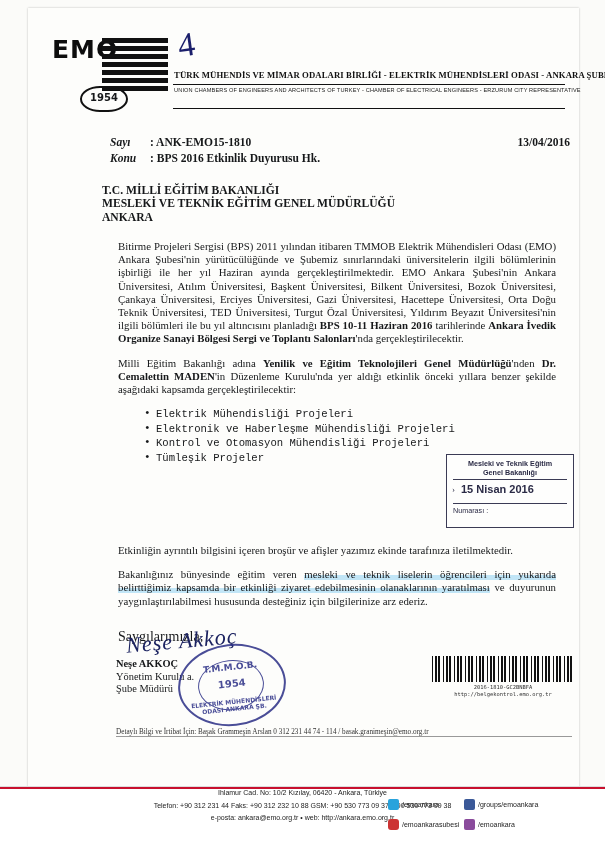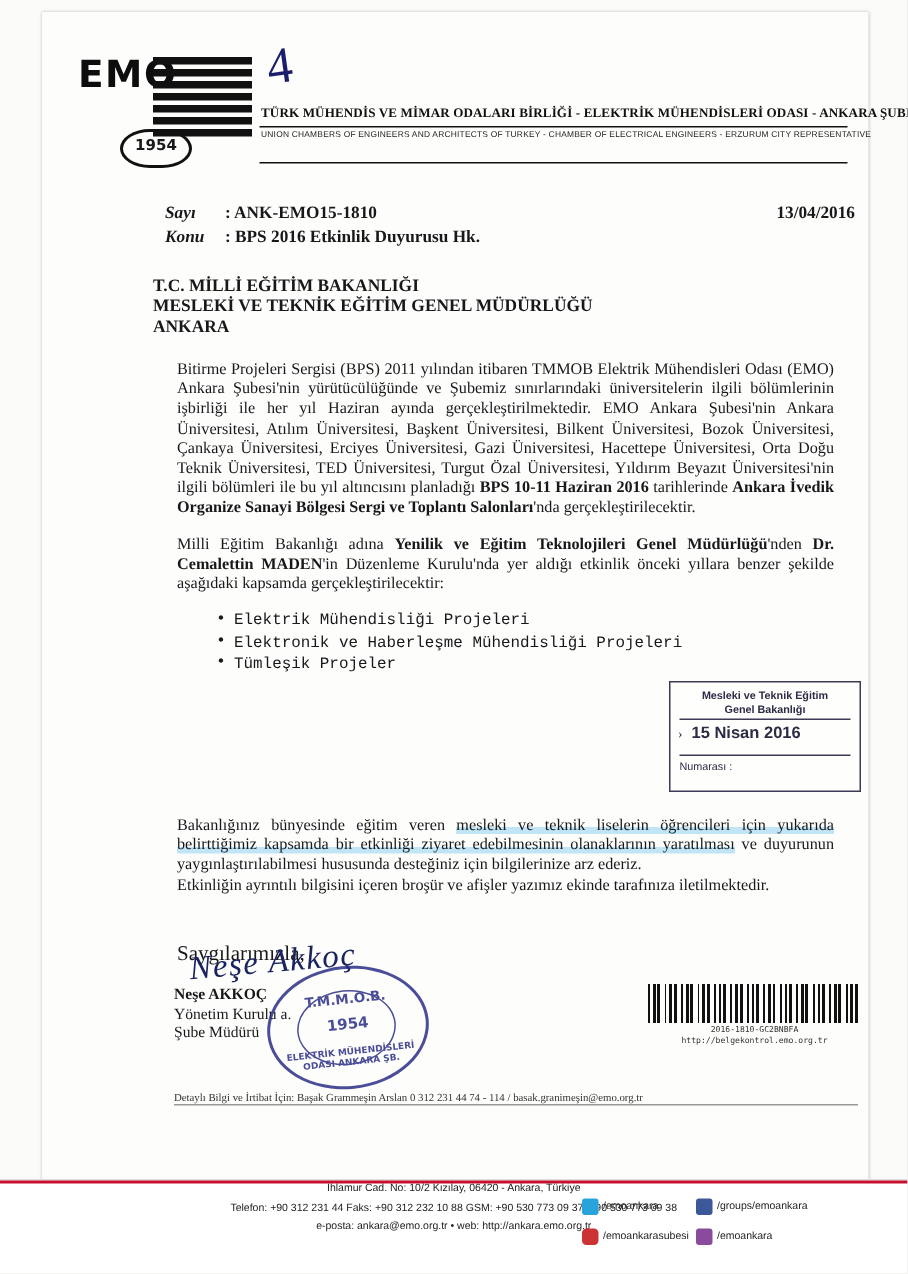--- a/index.html
+++ b/index.html
@@ -258,39 +258,40 @@
       <div>MESLEKİ VE TEKNİK EĞİTİM GENEL MÜDÜRLÜĞÜ</div>
       <div>ANKARA</div>
     </div>
 
     <div class="body">
       <p><span>Bitirme Projeleri Sergisi (BPS) 2011 yılından itibaren TMMOB Elektrik Mühendisleri Odası (EMO) Ankara Şubesi'nin yürütücülüğünde ve Şubemiz sınırlarındaki üniversitelerin ilgili bölümlerinin işbirliği ile her yıl Haziran ayında gerçekleştirilmektedir. EMO Ankara Şubesi'nin Ankara Üniversitesi, Atılım Üniversitesi, Başkent Üniversitesi, Bilkent Üniversitesi, Bozok Üniversitesi, Çankaya Üniversitesi, Erciyes Üniversitesi, Gazi Üniversitesi, Hacettepe Üniversitesi, Orta Doğu Teknik Üniversitesi, TED Üniversitesi, Turgut Özal Üniversitesi, Yıldırım Beyazıt Üniversitesi'nin ilgili bölümleri ile bu yıl altıncısını planladığı </span><b>BPS 10-11 Haziran 2016</b><span> tarihlerinde </span><b>Ankara İvedik Organize Sanayi Bölgesi Sergi ve Toplantı Salonları</b><span>'nda gerçekleştirilecektir.</span></p>
       <p><span>Milli Eğitim Bakanlığı adına </span><b>Yenilik ve Eğitim Teknolojileri Genel Müdürlüğü</b><span>'nden </span><b>Dr. Cemalettin MADEN</b><span>'in Düzenleme Kurulu'nda yer aldığı etkinlik önceki yıllara benzer şekilde aşağıdaki kapsamda gerçekleştirilecektir:</span></p>
       <ul class="items">
         <li>Elektrik Mühendisliği Projeleri</li>
         <li>Elektronik ve Haberleşme Mühendisliği Projeleri</li>
+        <li>Kontrol ve Otomasyon Mühendisliği Projeleri</li>
         <li>Tümleşik Projeler</li>
       </ul>
     </div>
 
     <div class="stamp">
       <div class="st-title">
         <span>Mesleki ve Teknik Eğitim</span><br>
         <span>Genel Bakanlığı</span>
       </div>
       <div class="st-line"></div>
       <div class="st-caret">›</div>
       <div class="st-date">15 Nisan 2016</div>
       <div class="st-line2"></div>
       <div class="st-num">Numarası :</div>
     </div>
 
     <div class="closing">
+      <p style="margin:0 0 11px 0;">Etkinliğin ayrıntılı bilgisini içeren broşür ve afişler yazımız ekinde tarafınıza iletilmektedir.</p>
       <p style="margin:0;"><span>Bakanlığınız bünyesinde eğitim veren </span><span class="hl">mesleki ve teknik liselerin öğrencileri için yukarıda belirttiğimiz kapsamda bir etkinliği ziyaret edebilmesinin olanaklarının yaratılması</span><span> ve duyurunun yaygınlaştırılabilmesi hususunda desteğiniz için bilgilerinize arz ederiz.</span></p>
-      <p style="margin:0 0 11px 0;">Etkinliğin ayrıntılı bilgisini içeren broşür ve afişler yazımız ekinde tarafınıza iletilmektedir.</p>
     </div>
 
     <div class="regards">Saygılarımızla,</div>
     <div class="sign-script">Neşe Akkoç</div>
     <div class="signer">
       <div class="nm">Neşe AKKOÇ</div>
       <div>Yönetim Kurulu a.</div>
       <div>Şube Müdürü</div>
     </div>
 

